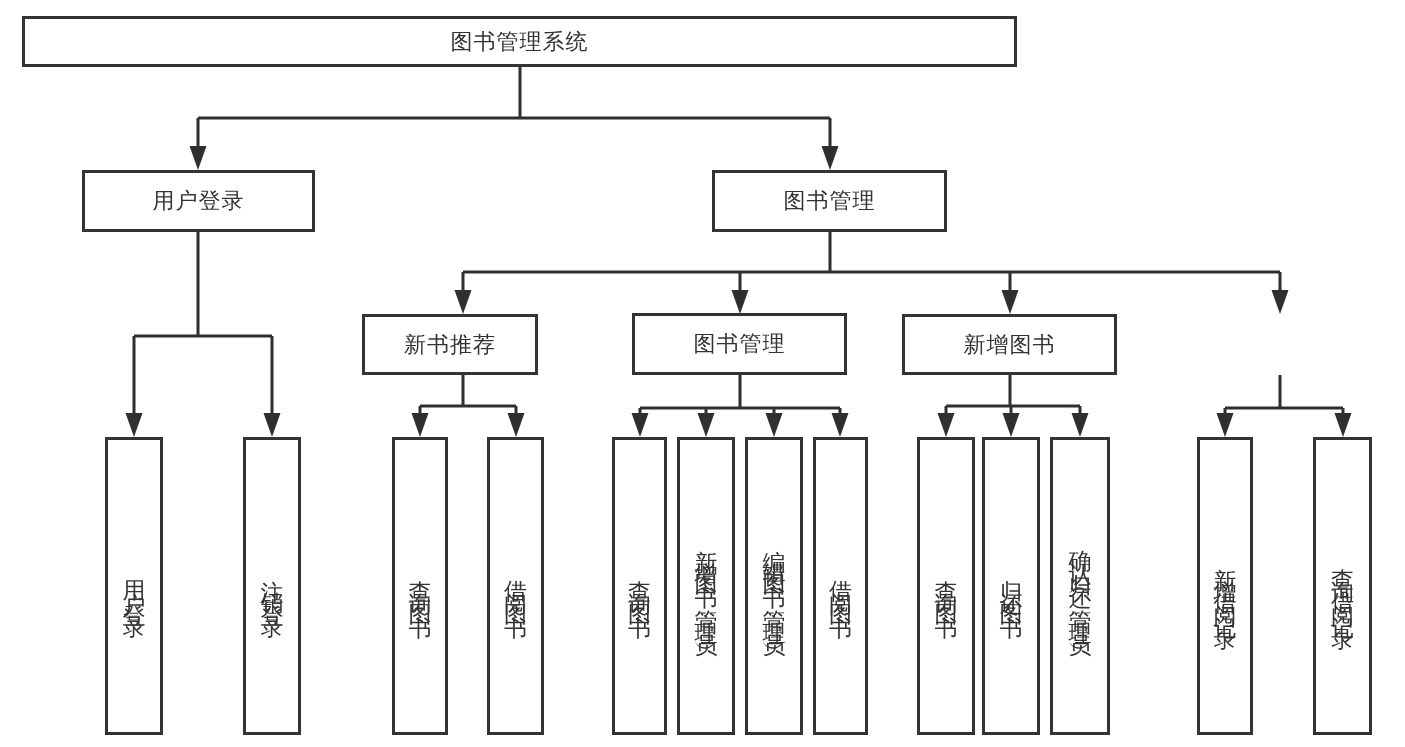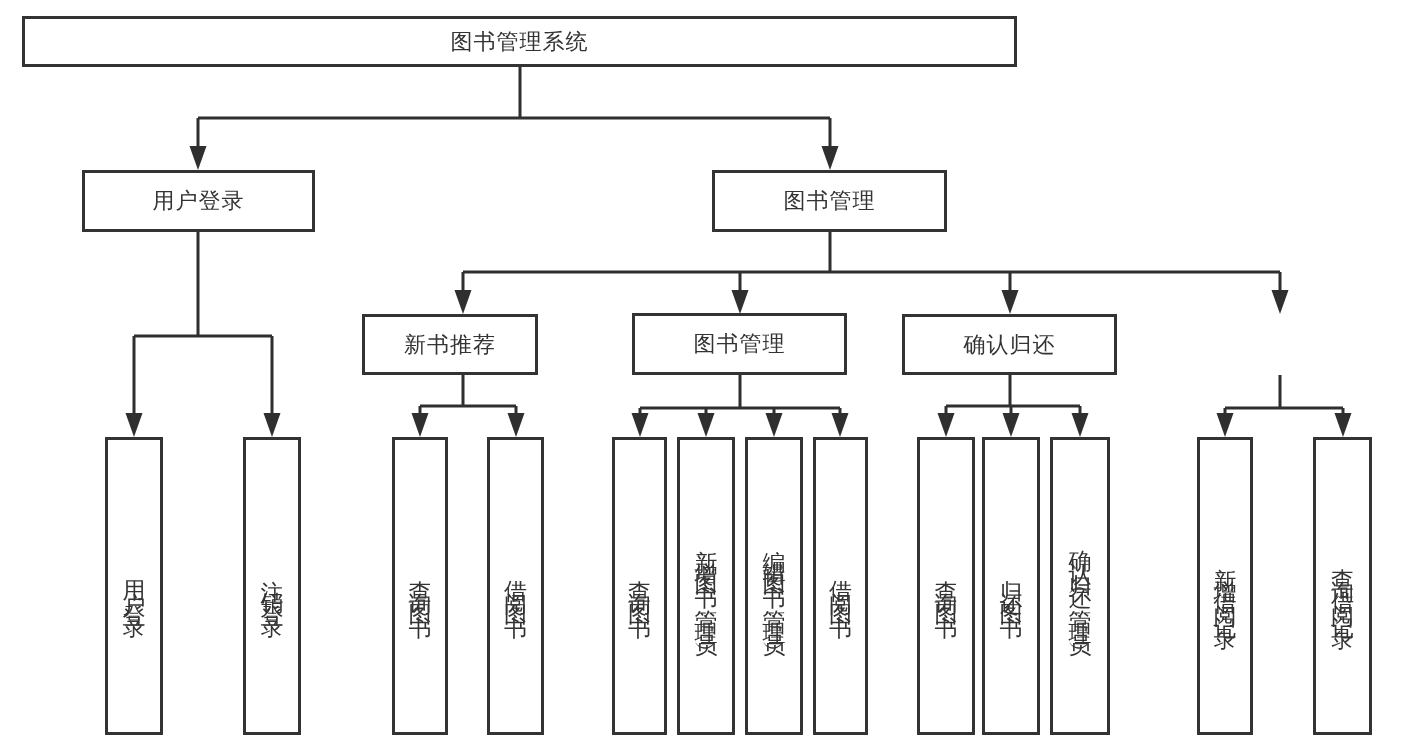--- a/index.html
+++ b/index.html
@@ -105,21 +105,21 @@
     </g>
   </svg>
 
   <div class="box box-h" style="left:22px;top:16px;width:995px;height:51px">图书管理系统</div>
 
   <div class="box box-h" style="left:82px;top:170px;width:233px;height:62px">用户登录</div>
   <div class="box box-h" style="left:712px;top:170px;width:235px;height:62px">图书管理</div>
 
   <div class="box box-h" style="left:362px;top:314px;width:176px;height:61px">新书推荐</div>
   <div class="box box-h" style="left:632px;top:313px;width:215px;height:62px">图书管理</div>
-  <div class="box box-h" style="left:902px;top:314px;width:215px;height:61px">确认归还</div>
+  <div class="box box-h" style="left:902px;top:314px;width:215px;height:61px">新增图书</div>
 
   <div class="box box-v" style="left:105px;width:58px">用户登录</div>
   <div class="box box-v" style="left:243px;width:58px">注销登录</div>
 
   <div class="box box-v" style="left:392px;width:56px">查询图书</div>
   <div class="box box-v" style="left:487px;width:57px">借阅图书</div>
 
   <div class="box box-v" style="left:612px;width:55px">查询图书</div>
   <div class="box box-v" style="left:677px;width:58px">新增图书（管理员）</div>
   <div class="box box-v" style="left:745px;width:58px">编辑图书（管理员）</div>

